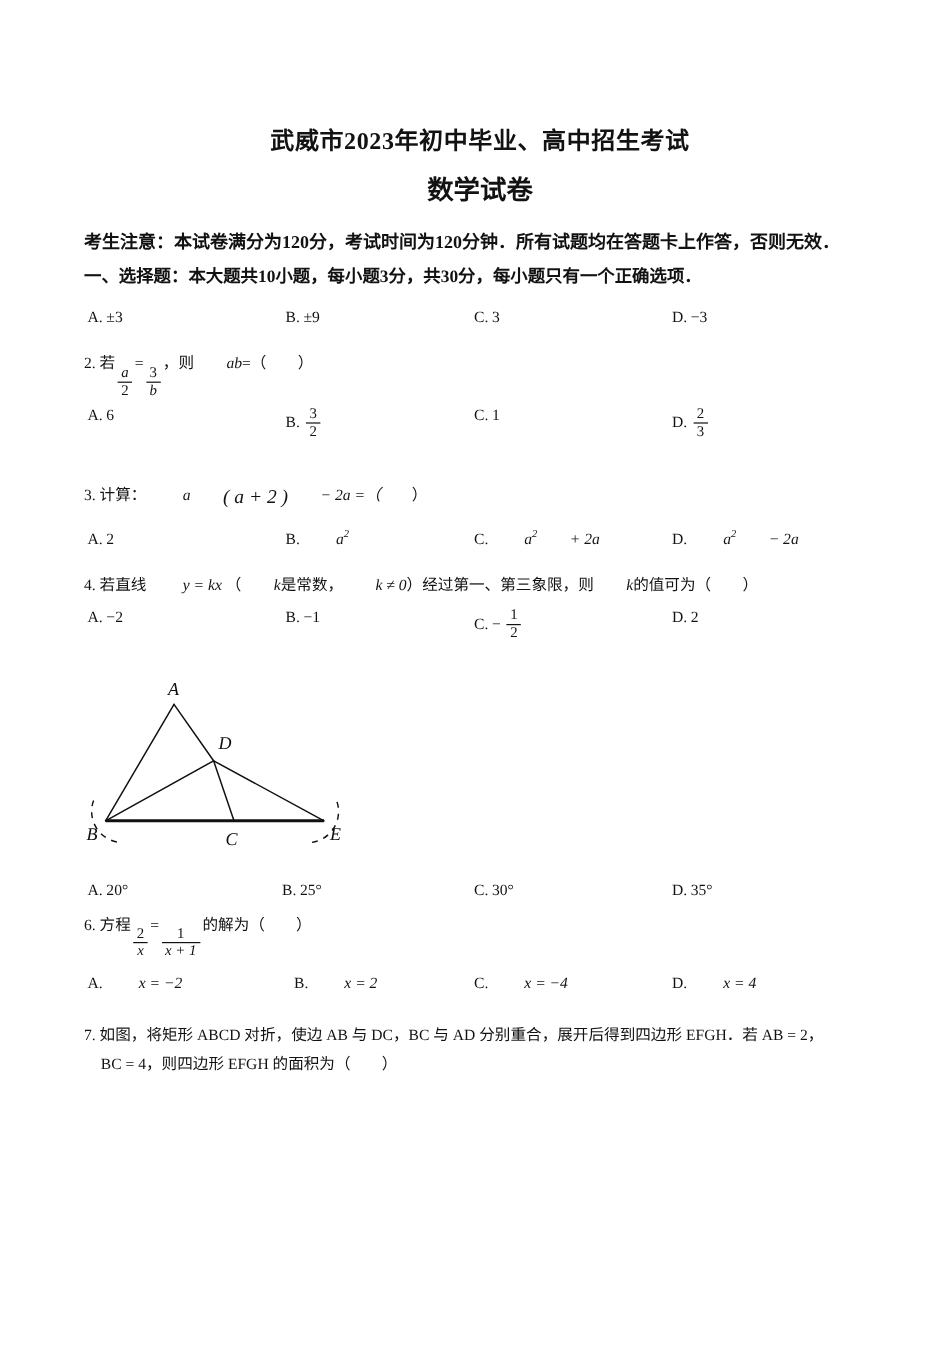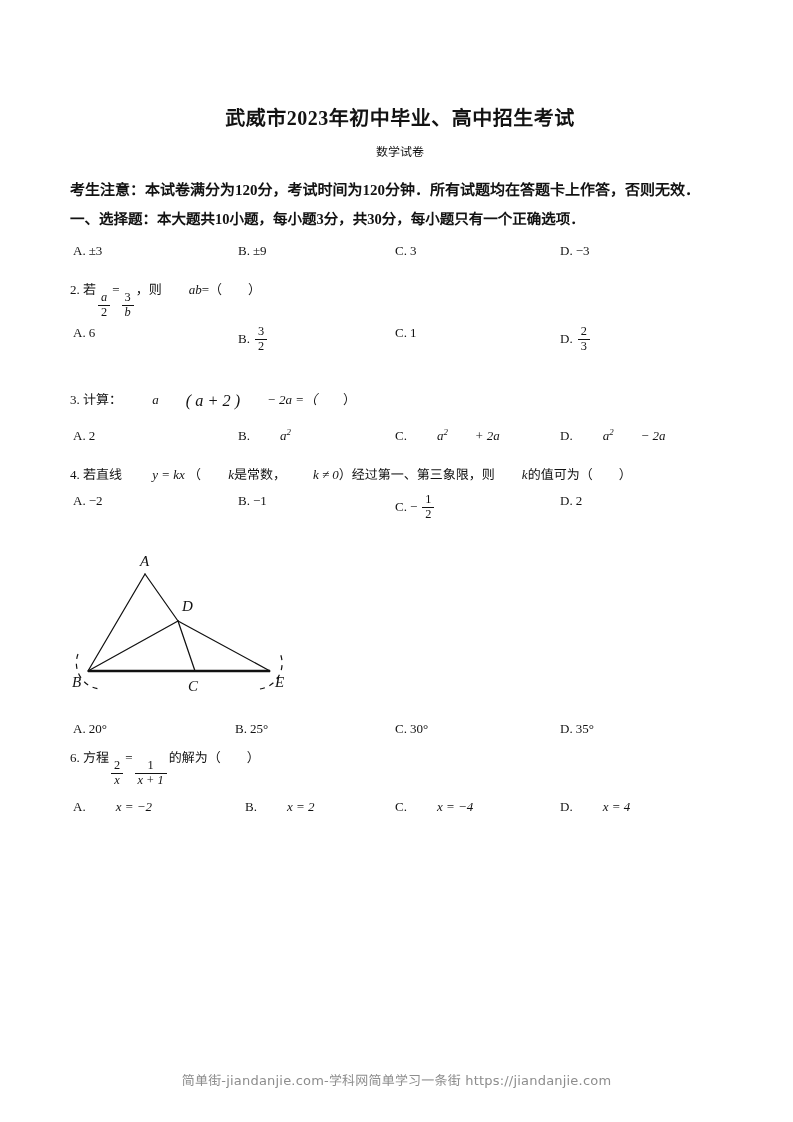--- a/index.html
+++ b/index.html
@@ -34,22 +34,22 @@
     text-align: center;
     font-weight: bold;
     font-size: 20px;
     letter-spacing: 0.5px;
     margin: 0;
     padding-top: 58px;
     line-height: 1.25;
   }
   .doc-subtitle {
     text-align: center;
-    font-weight: normal;
-    font-size: 12px;
+    font-weight: bold;
+    font-size: 22px;
     margin: 0;
     padding-top: 14px;
     line-height: 1.25;
   }
 
   
   .notice {
     font-weight: bold;
     font-size: 15px;
     line-height: 1.72;
@@ -337,17 +337,23 @@
       <span class="opt opt-c">
         <span class="opt-label">C.</span>
         <span class="mi">x = −4</span>
       </span>
       <span class="opt opt-d">
         <span class="opt-label">D.</span>
         <span class="mi">x = 4</span>
       </span>
     </div>
 
+    <p class="question" style="padding-top:14px">
+      <span class="mn">7.</span>
+      <span class="mn">如图，将矩形 ABCD 对折，使边 AB 与 DC，BC 与 AD 分别重合，展开后得到四边形 EFGH．若 AB = 2，</span>
+      <span class="q-line2" style="padding-left:14px">
+        <span class="mn">BC = 4，则四边形 EFGH 的面积为（</span><span class="gap" style="display:inline-block;width:26px"></span><span class="mn">）</span>
+      </span>
+    </p>
 
   </div>
 
-  <div class="footer">简单街-jiandanjie.com-学科网简单学习一条街 https://jiandanjie.com</div>
 </div>
 
 </body></html>

